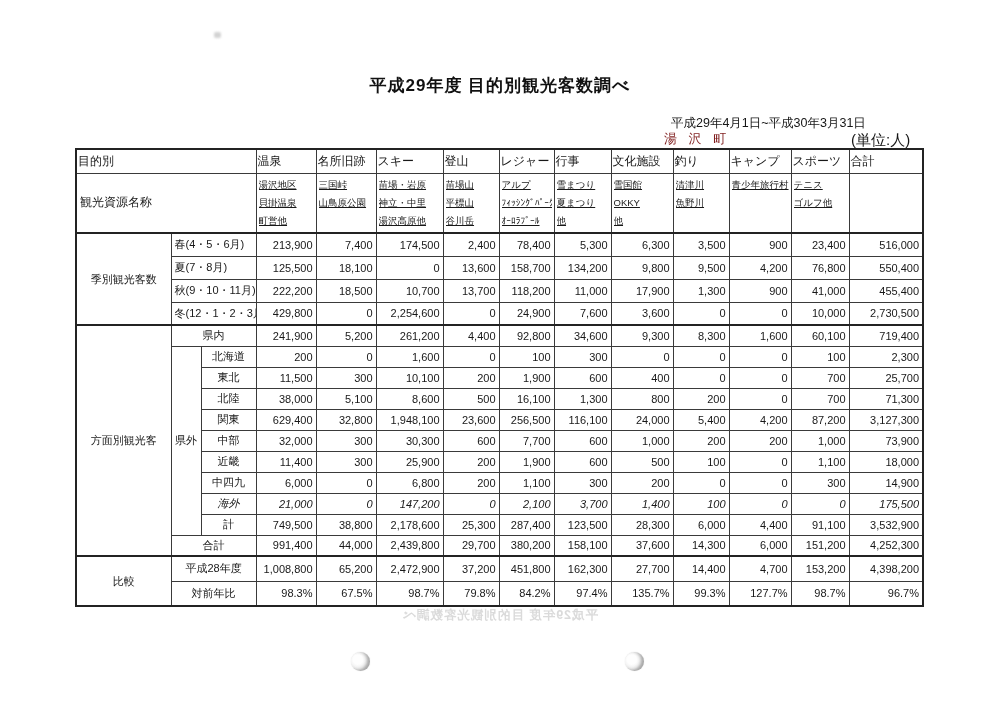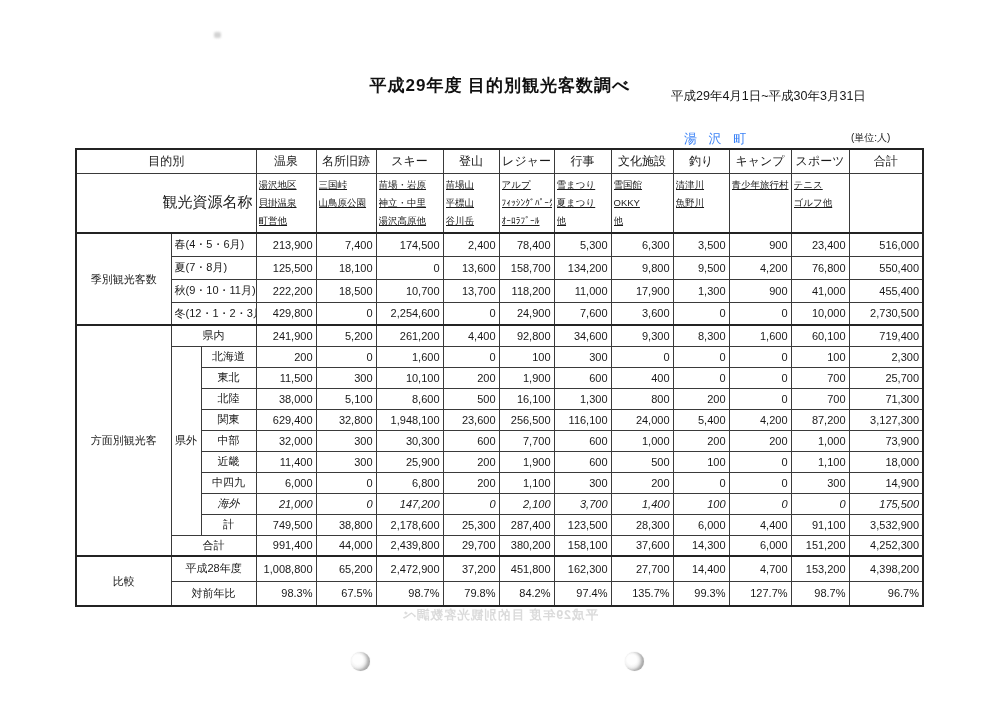--- a/index.html
+++ b/index.html
@@ -6,41 +6,41 @@
   body {
     width:1000px; height:702px; position:relative; overflow:hidden;
     background:#ffffff; color:#1e1e1e;
     font-family:"Liberation Sans","DejaVu Sans",sans-serif;
   }
   .title {
     position:absolute; left:0; right:0; top:74px; text-align:center;
     font-size:17px; font-weight:bold; letter-spacing:1px; color:#111;
   }
   .period {
-    position:absolute; left:671px; top:88px; font-size:12.5px; color:#161616;
+    position:absolute; left:671px; top:115px; font-size:12.5px; color:#161616;
   }
   .muni {
-    position:absolute; left:684px; top:130px; font-size:13px; letter-spacing:4px; color:#3b82f6;
+    position:absolute; left:664px; top:130px; font-size:13px; letter-spacing:4px; color:#7f1d1d;
   }
   .unit {
-    position:absolute; left:851px; top:131px; font-size:10px; color:#161616;
+    position:absolute; left:851px; top:131px; font-size:15px; color:#161616;
   }
   table.survey {
     position:absolute; left:75px; top:148px; width:847px;
     border-collapse:collapse; table-layout:fixed;
     border:2px solid #232323;
   }
   table.survey td {
     border:1px solid #3a3a3a; padding:0 3px; font-size:11px;
     overflow:hidden; white-space:nowrap; vertical-align:middle; color:#181818;
   }
   tr.sep td { border-top:2px solid #232323; }
-  tr.header-row td { text-align:center; font-size:12px; padding:0 1px; }
+  tr.header-row td { text-align:left; font-size:12px; padding:0 1px; }
   tr.resource-row td.res { vertical-align:top; padding:2px 2px 0 2px;text-decoration:underline; }
-  tr.resource-row td.res-label { text-align:right; font-size:15px; }
+  tr.resource-row td.res-label { text-align:left; font-size:12px; }
   .res-line { height:18px; line-height:18px; font-size:9.5px; overflow:hidden; text-align:left; }
   td.num { text-align:right; padding-right:4px; }
   td.side { text-align:center; font-size:12px; }
   td.lbl-left { text-align:left; padding-left:3px; font-size:11px; }
   td.lbl-center { text-align:center; font-size:11px; }
   .bleed {
     position:absolute; left:315px; top:607px; width:370px; text-align:center;
     transform:scaleX(-1); color:#a8a8a8; opacity:0.42; filter:blur(0.7px);
     font-size:12.5px; font-weight:bold; letter-spacing:1px;
   }

